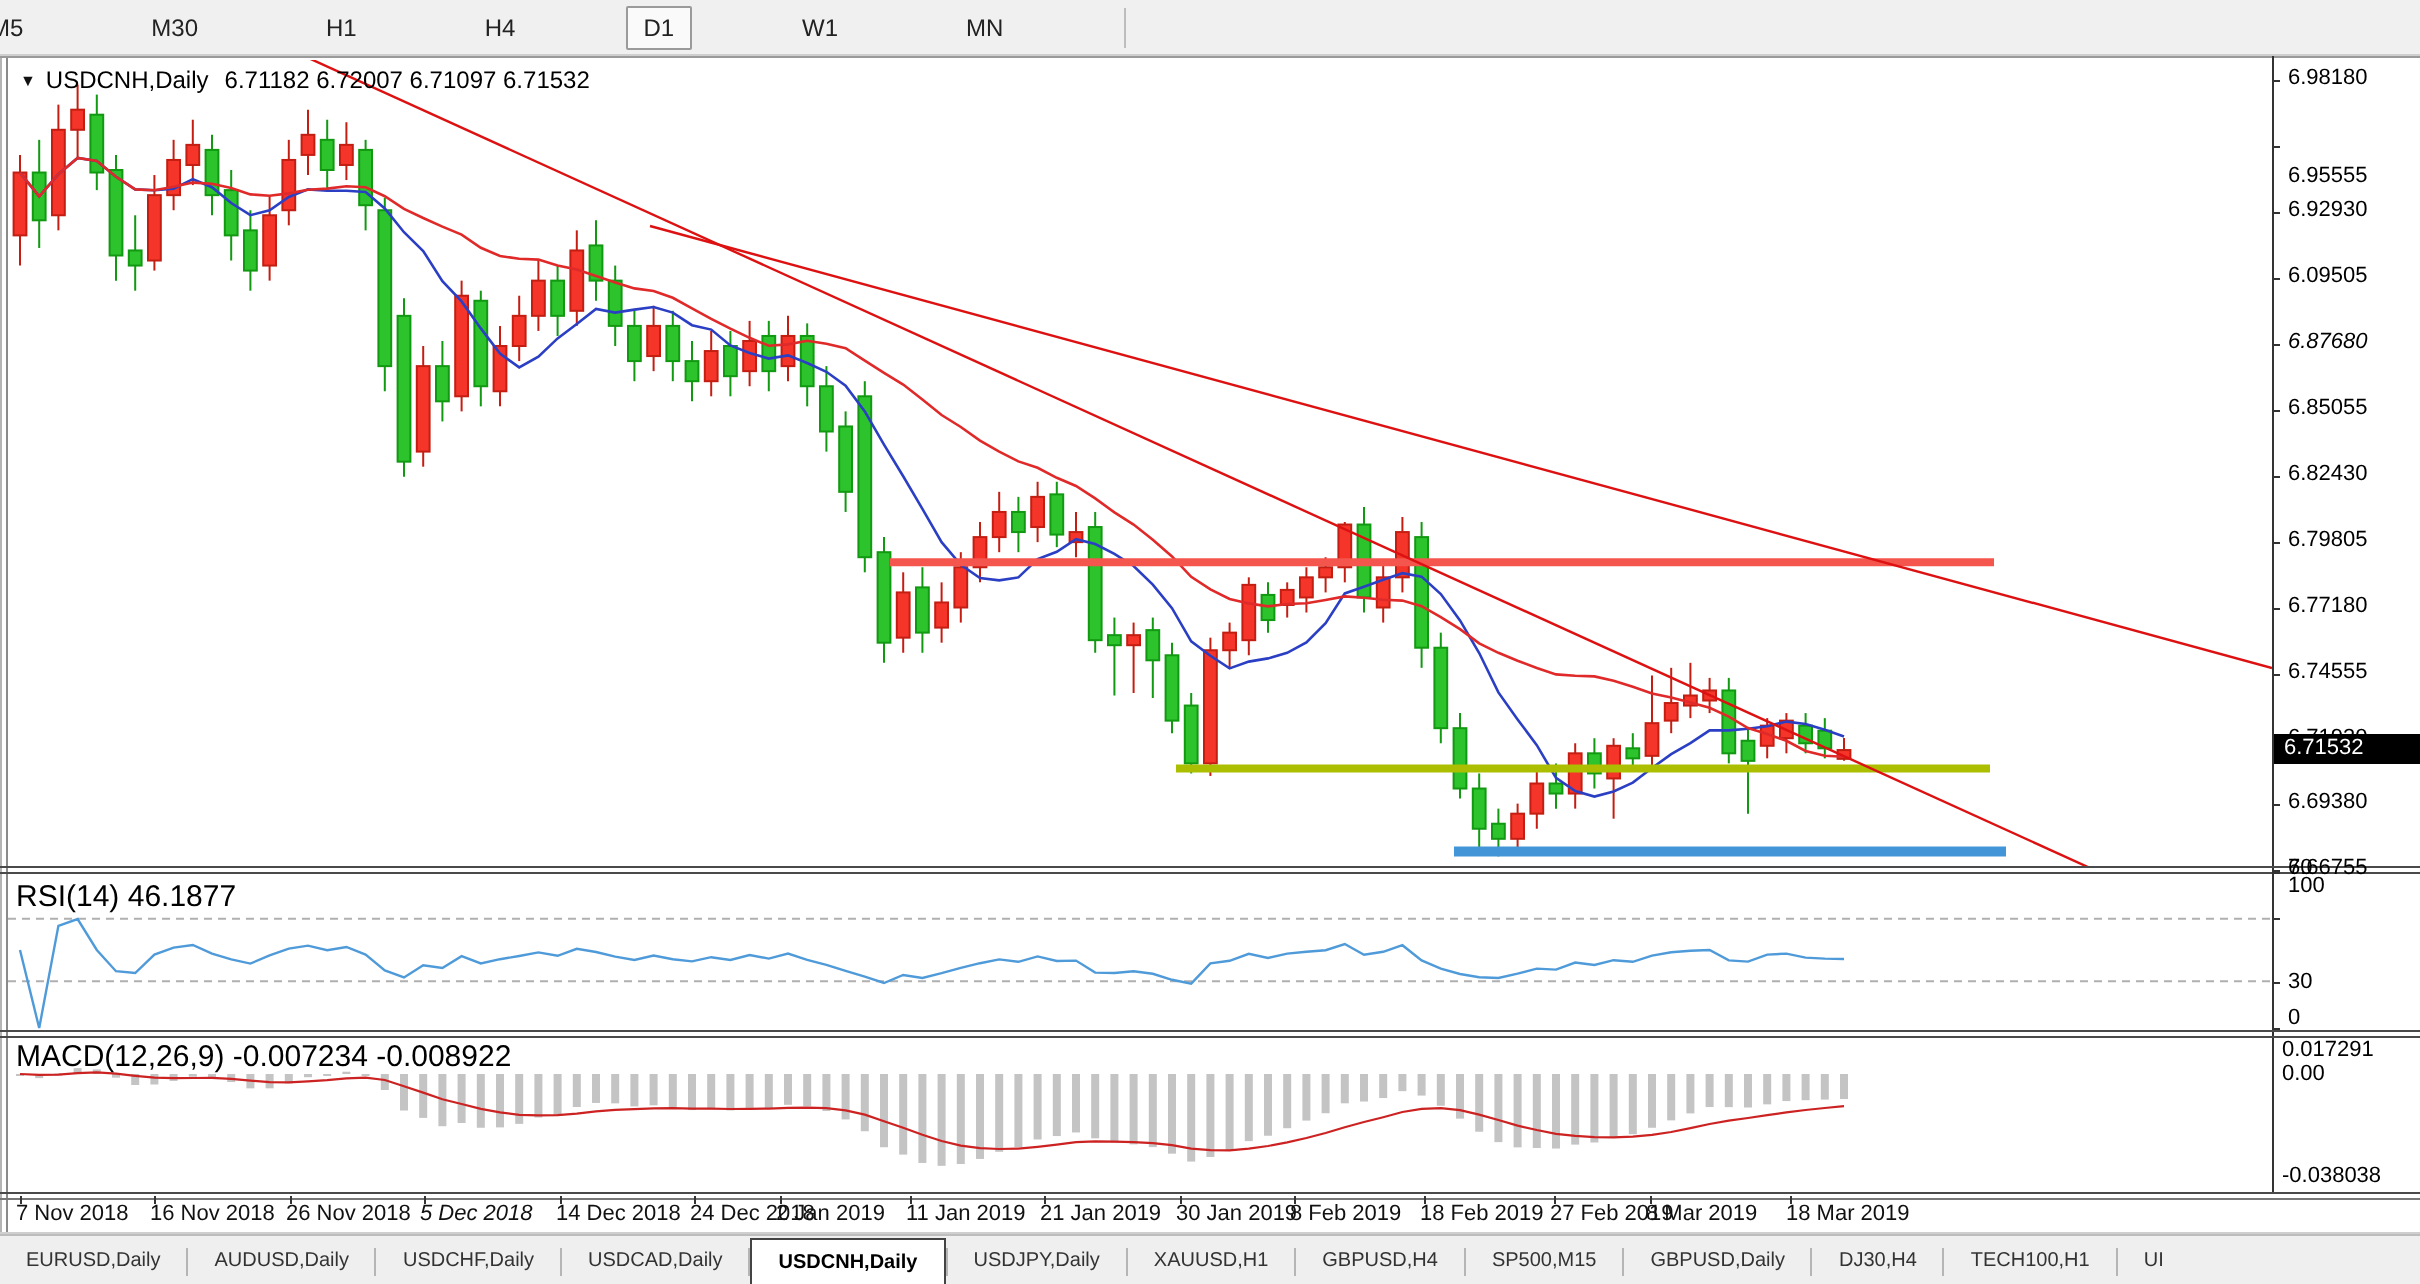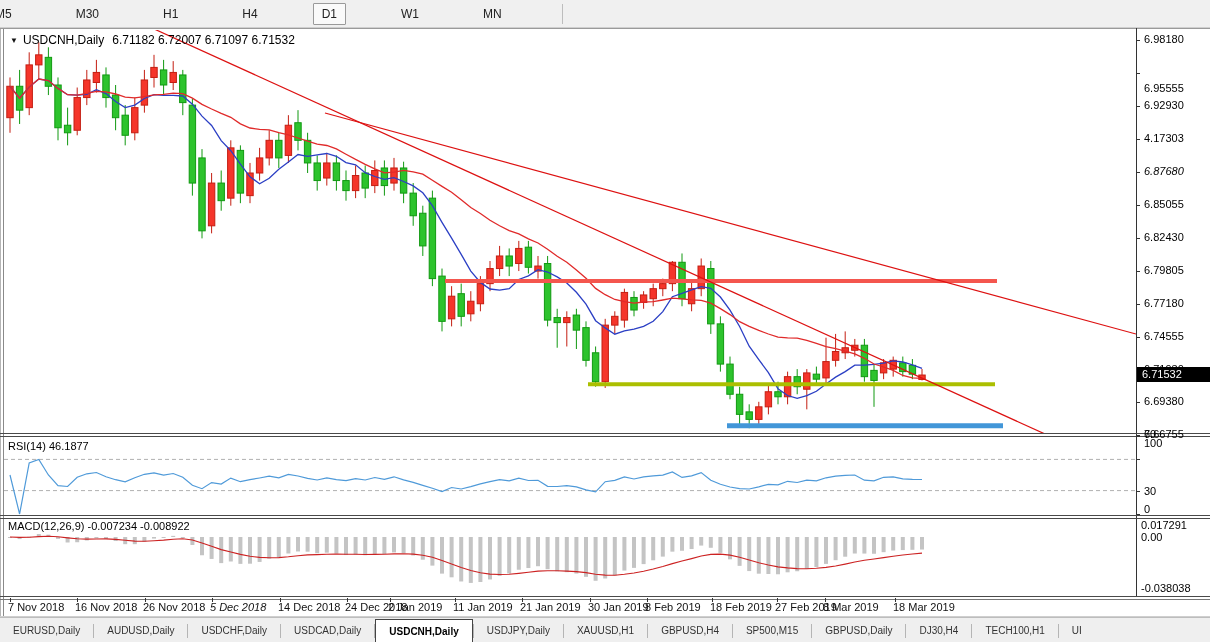--- a/index.html
+++ b/index.html
@@ -27,21 +27,21 @@
   .splitter{position:absolute;left:0;width:1210px;height:1px;background:#4a4a4a;}
   #axis-divider{position:absolute;top:28px;height:569px;width:1px;background:#333;}
   
   #chart-title{
     position:absolute;left:10px;top:33px;font-size:12px;color:#000;
     white-space:nowrap;z-index:30;
   }
   #chart-title .tri{font-size:8px;vertical-align:1px;margin-right:5px;color:#111;}
   #chart-title .ohlc{margin-left:8px;}
   .pane-label{
-    position:absolute;left:8px;font-size:11px;color:#000;z-index:30;white-space:nowrap;
+    position:absolute;left:8px;font-size:15px;color:#000;z-index:30;white-space:nowrap;
   }
   .axis-label{
     position:absolute;font-size:11px;color:#000;white-space:nowrap;z-index:20;
   }
   .axis-tick{position:absolute;width:4px;height:1px;background:#333;z-index:20;}
   #price-box{
     position:absolute;left:1137px;width:70px;height:15px;background:#000;color:#fff;
     font-size:11px;line-height:15px;padding-left:5px;z-index:25;
   }
   .date-label{
@@ -408,21 +408,21 @@
   </svg>
 
 <div id="price-axis">
     <div class="axis-tick" style="left:1136px;top:39.5px;"></div>
     <div class="axis-label" style="left:1144px;top:33.0px;">6.98180</div>
     <div class="axis-tick" style="left:1136px;top:72.5px;"></div>
     <div class="axis-label" style="left:1144px;top:66.0px;margin-top:16px;">6.95555</div>
     <div class="axis-tick" style="left:1136px;top:105.5px;"></div>
     <div class="axis-label" style="left:1144px;top:99.0px;">6.92930</div>
     <div class="axis-tick" style="left:1136px;top:138.5px;"></div>
-    <div class="axis-label" style="left:1144px;top:132.0px;">4.17303</div>
+    <div class="axis-label" style="left:1144px;top:132.0px;">6.09505</div>
     <div class="axis-tick" style="left:1136px;top:171.5px;"></div>
     <div class="axis-label" style="left:1144px;top:165.0px;font-style:italic;">6.87680</div>
     <div class="axis-tick" style="left:1136px;top:204.5px;"></div>
     <div class="axis-label" style="left:1144px;top:198.0px;text-align:right;">6.85055</div>
     <div class="axis-tick" style="left:1136px;top:237.5px;"></div>
     <div class="axis-label" style="left:1144px;top:231.0px;">6.82430</div>
     <div class="axis-tick" style="left:1136px;top:270.5px;"></div>
     <div class="axis-label" style="left:1144px;top:264.0px;">6.79805</div>
     <div class="axis-tick" style="left:1136px;top:303.5px;"></div>
     <div class="axis-label" style="left:1144px;top:297.0px;">6.77180</div>

